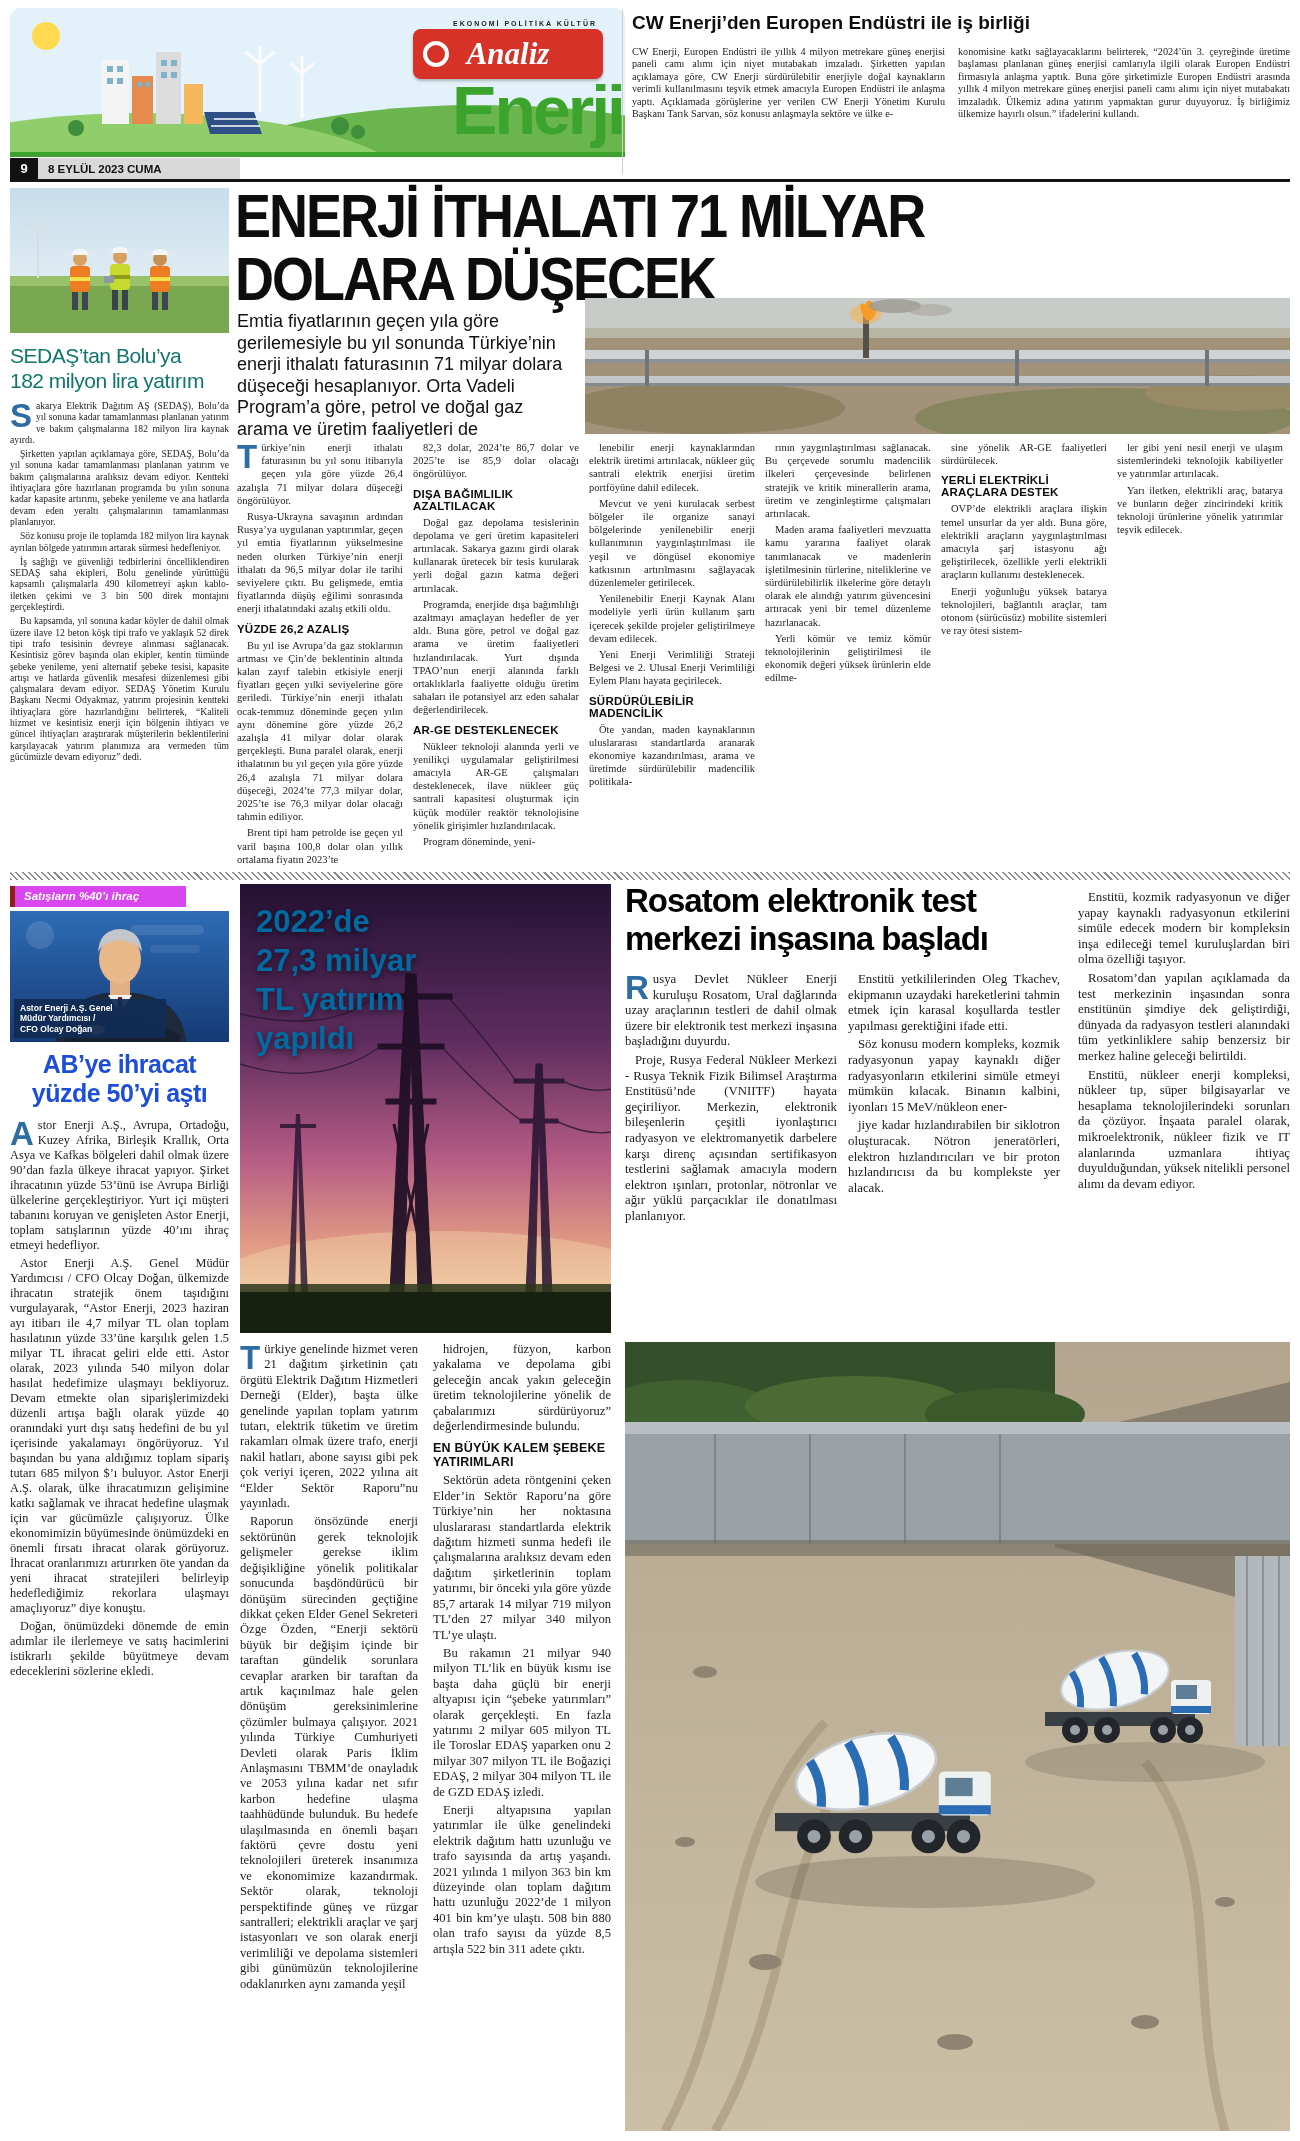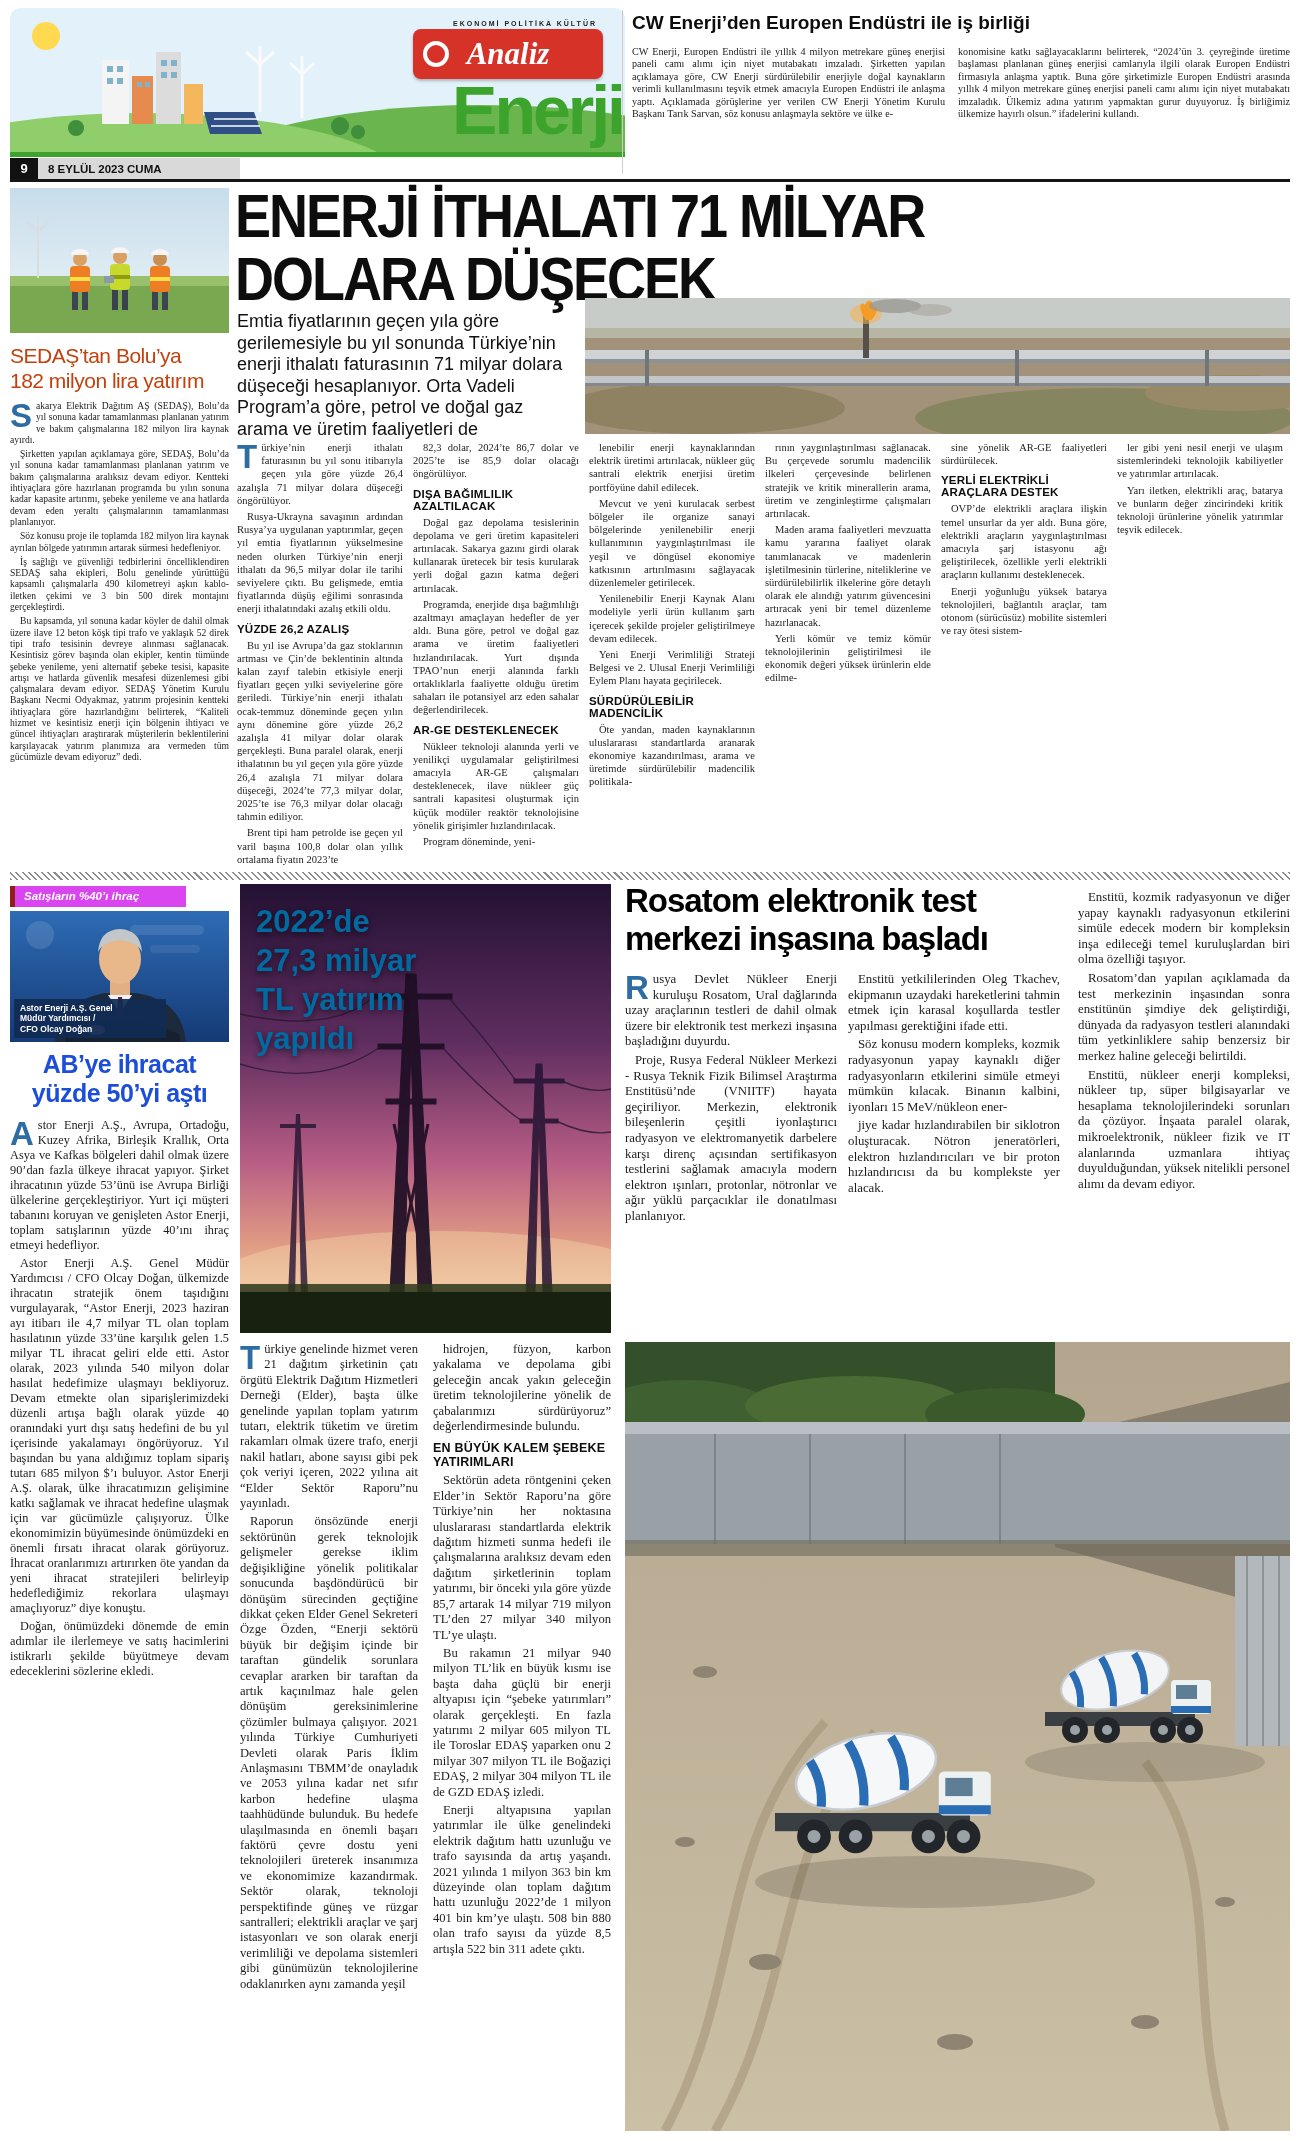--- a/index.html
+++ b/index.html
@@ -34,21 +34,21 @@
               font-weight:700; font-size:19px; color:#0d0d0d; }
   .cw-col { top:46px; height:130px; overflow:hidden; font-size:10.2px; line-height:12.4px;
             text-align:justify; color:#222; }
   #cw-col1 { left:632px; width:313px; }
   #cw-col2 { left:958px; width:332px; }
   #main-rule { left:10px; top:179px; width:1280px; height:3px; background:#151515; }
 
   
   #workers-photo { left:10px; top:188px; width:219px; height:145px; overflow:hidden; }
   #sedas-title { left:10px; top:343px; width:219px; font-family:"Liberation Sans",sans-serif;
-                 font-weight:400; font-size:21px; line-height:25px; letter-spacing:-.5px; color:#c2410c; }
+                 font-weight:400; font-size:21px; line-height:25px; letter-spacing:-.5px; color:#0f766e; }
   #sedas-body { left:10px; top:400px; width:219px; height:468px; overflow:hidden; }
   #sedas-body p { font-size:9.6px; line-height:11.3px; }
 
   
   #headline { left:235px; top:184px; width:1055px; font-family:"Liberation Sans",sans-serif;
               font-weight:700; font-size:54px; line-height:57px; letter-spacing:-2px; color:#0d0d0d;
               transform:scaleY(1.12); transform-origin:top left; }
   #lead { left:237px; top:311px; width:338px; height:128px; overflow:hidden;
           font-family:"Liberation Sans",sans-serif; font-size:18px; line-height:21.5px; color:#111; }
   #flare-photo { left:585px; top:298px; width:705px; height:136px; overflow:hidden; }

